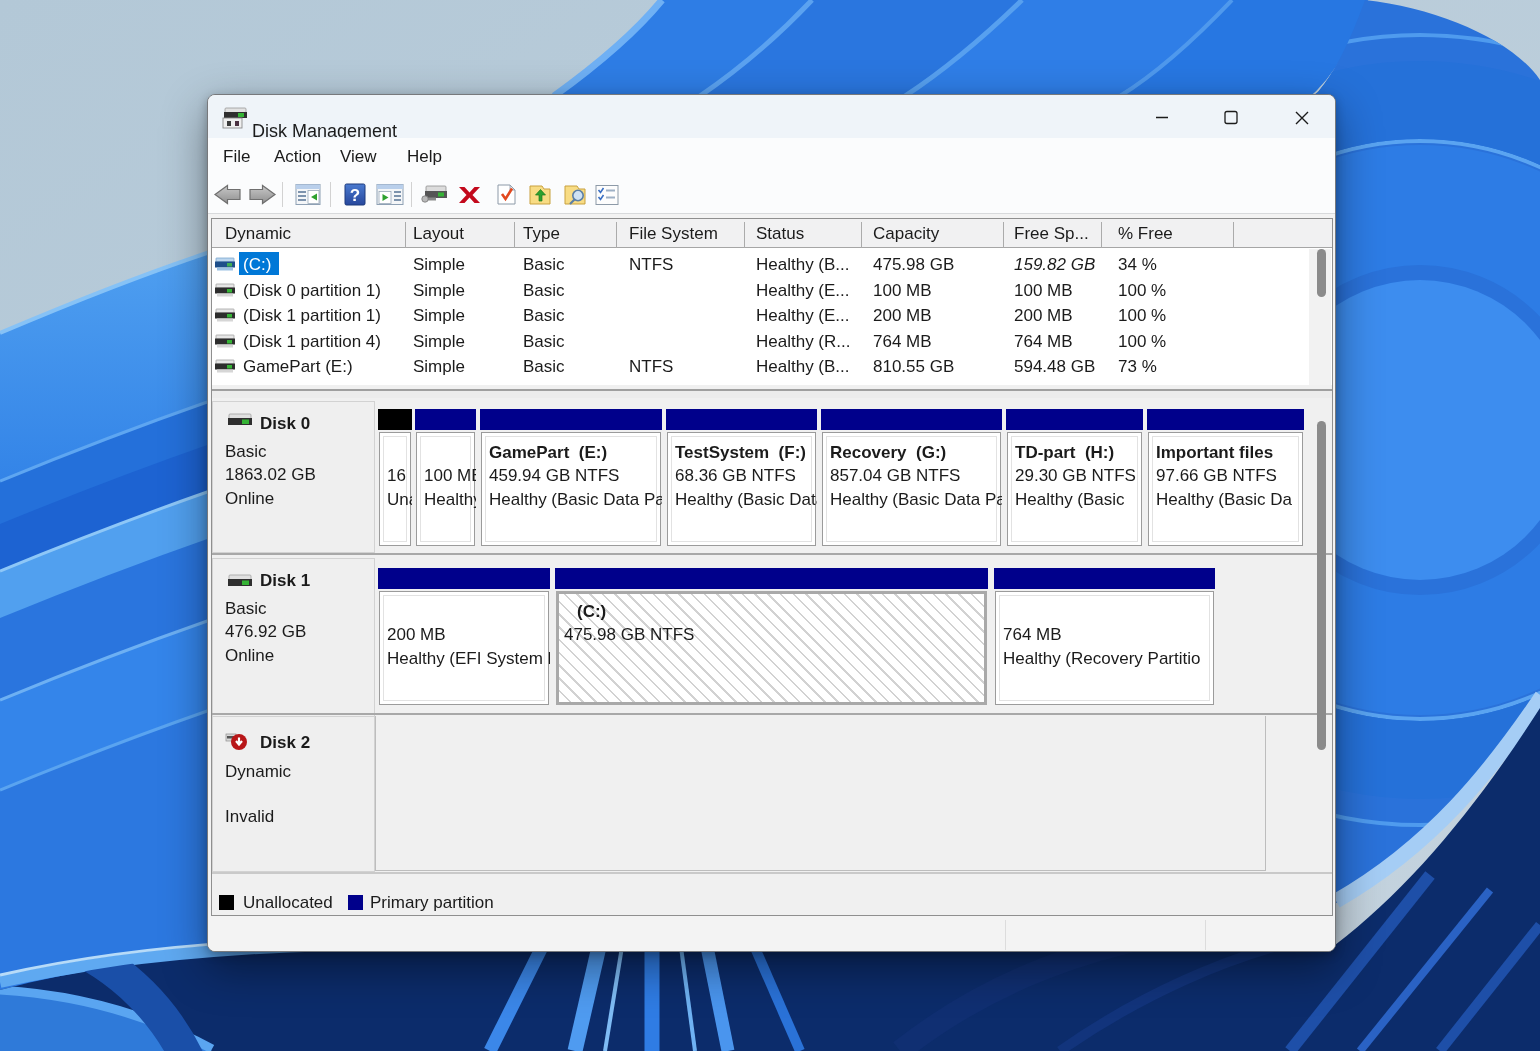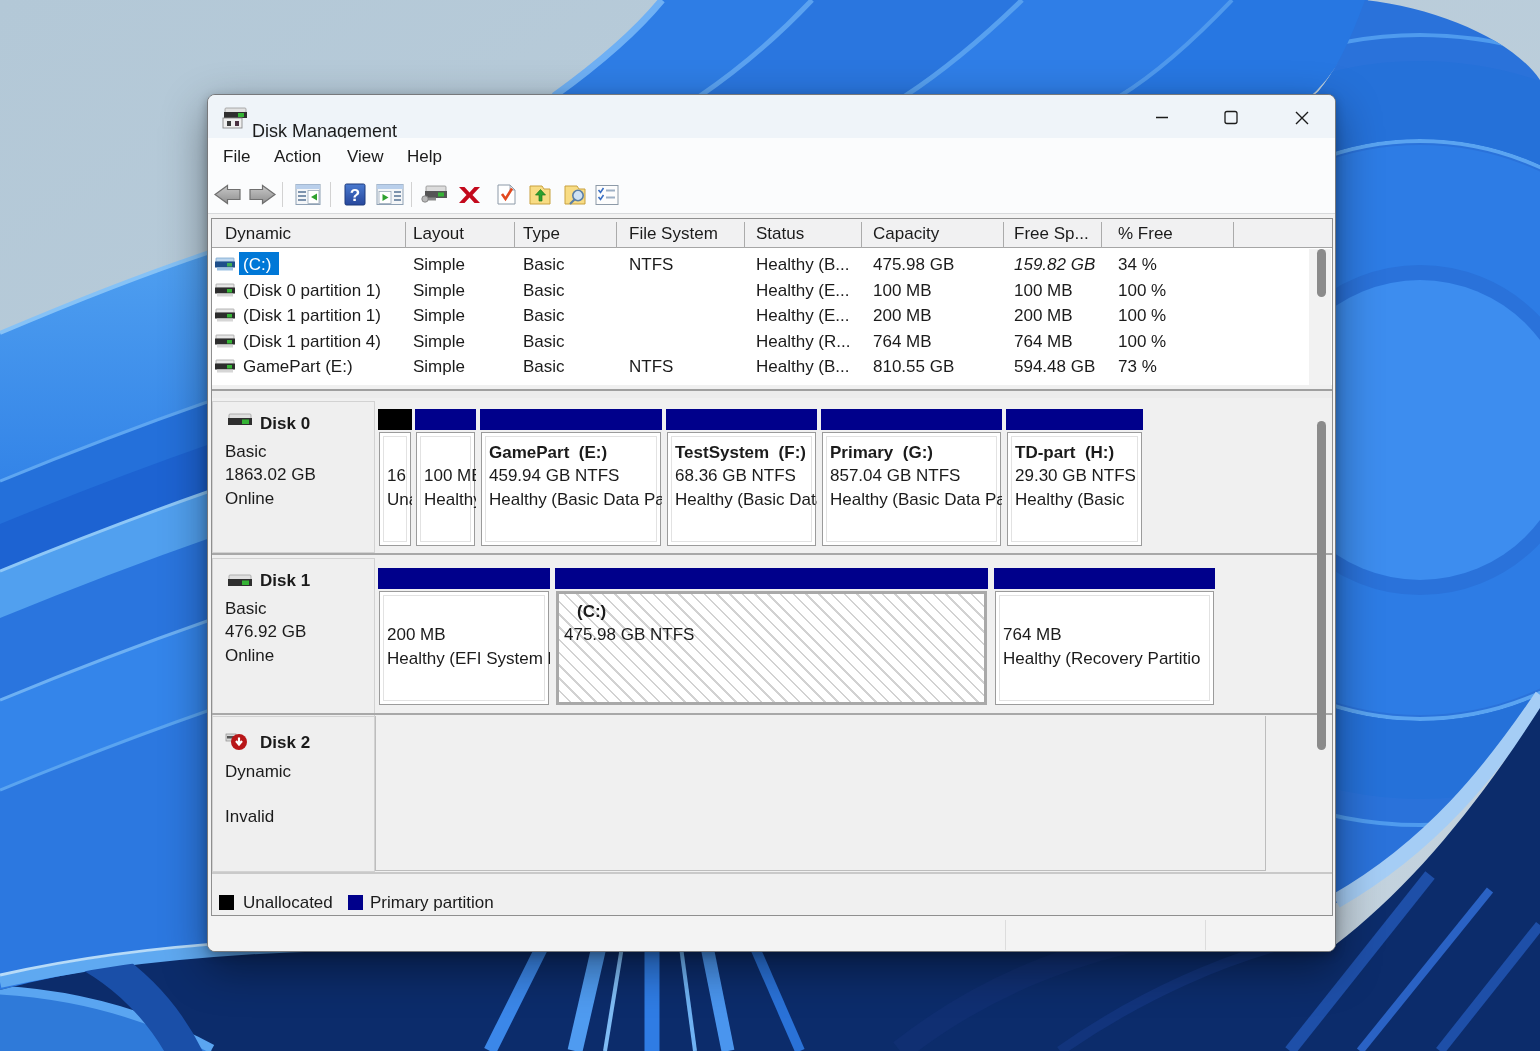--- a/index.html
+++ b/index.html
@@ -117,21 +117,21 @@
     <path d="M1360,1051 L 1490,890" stroke="#2a62c4" stroke-width="8" fill="none"></path>
     <path d="M1440,1051 L 1540,925" stroke="#1e4fa8" stroke-width="10" fill="none"></path>
   </g>
 </svg>
 <div id="win">
   <div class="abs" id="titlebar"></div>
   <div class="abs" id="title">Disk Management</div>
   <div class="abs" id="menubar"></div>
   <div class="abs menu" style="left:15px;">File</div>
   <div class="abs menu" style="left:66px;">Action</div>
-  <div class="abs menu" style="left:139px;">View</div>
+  <div class="abs menu" style="left:132px;">View</div>
   <div class="abs menu" style="left:199px;">Help</div>
   <div class="abs" id="toolbar"></div>
   <svg class="abs" style="left:0; top:0; width:1129px; height:43px;" viewBox="0 0 1129 43">
 
     <g>
       <rect x="17" y="13" width="21" height="5" rx="1" fill="#e2e2e2" stroke="#9a9a9a" stroke-width="0.8"></rect>
       <rect x="16" y="17" width="23" height="6" fill="#2f2f2f"></rect>
       <rect x="30" y="18" width="6" height="4" fill="#35b335"></rect>
       <rect x="15" y="23" width="19" height="10" fill="#efefef" stroke="#8c8c8c" stroke-width="0.9"></rect>
       <rect x="19" y="26" width="4" height="5" fill="#3a3a3a"></rect>
@@ -309,30 +309,37 @@
     <div class="part" style="left:454px; top:190px; width:151px; height:137px;">
       <div class="pbar"></div>
         <div class="pbox"></div>
       <div class="pl plb" style="top:34px;">TestSystem  (F:)</div>
       <div class="pl" style="top:57px;">68.36 GB NTFS</div>
       <div class="pl" style="top:81px;">Healthy (Basic Data</div>
     </div>
     <div class="part" style="left:609px; top:190px; width:181px; height:137px;">
       <div class="pbar"></div>
         <div class="pbox"></div>
-      <div class="pl plb" style="top:34px;">Primary  (G:)</div>
+      <div class="pl plb" style="top:34px;">Recovery  (G:)</div>
       <div class="pl" style="top:57px;">857.04 GB NTFS</div>
       <div class="pl" style="top:81px;">Healthy (Basic Data Part</div>
     </div>
     <div class="part" style="left:794px; top:190px; width:137px; height:137px;">
       <div class="pbar"></div>
         <div class="pbox"></div>
       <div class="pl plb" style="top:34px;">TD-part  (H:)</div>
       <div class="pl" style="top:57px;">29.30 GB NTFS</div>
       <div class="pl" style="top:81px;">Healthy (Basic</div>
+    </div>
+    <div class="part" style="left:935px; top:190px; width:157px; height:137px;">
+      <div class="pbar"></div>
+        <div class="pbox"></div>
+      <div class="pl plb" style="top:34px;">Important files</div>
+      <div class="pl" style="top:57px;">97.66 GB NTFS</div>
+      <div class="pl" style="top:81px;">Healthy (Basic Da</div>
     </div>
     <div class="rowsep" style="top:334px;"></div>
 
     <div class="lpanel" style="top:339px; height:174px;">
       <div class="dtit" style="left:47px; top:12px;">Disk 1</div>
       <div class="dln" style="top:40px;">Basic</div>
       <div class="dln" style="top:63px;">476.92 GB</div>
       <div class="dln" style="top:87px;">Online</div>
     </div>
     <div class="part" style="left:166px; top:349px; width:172px; height:137px;">

